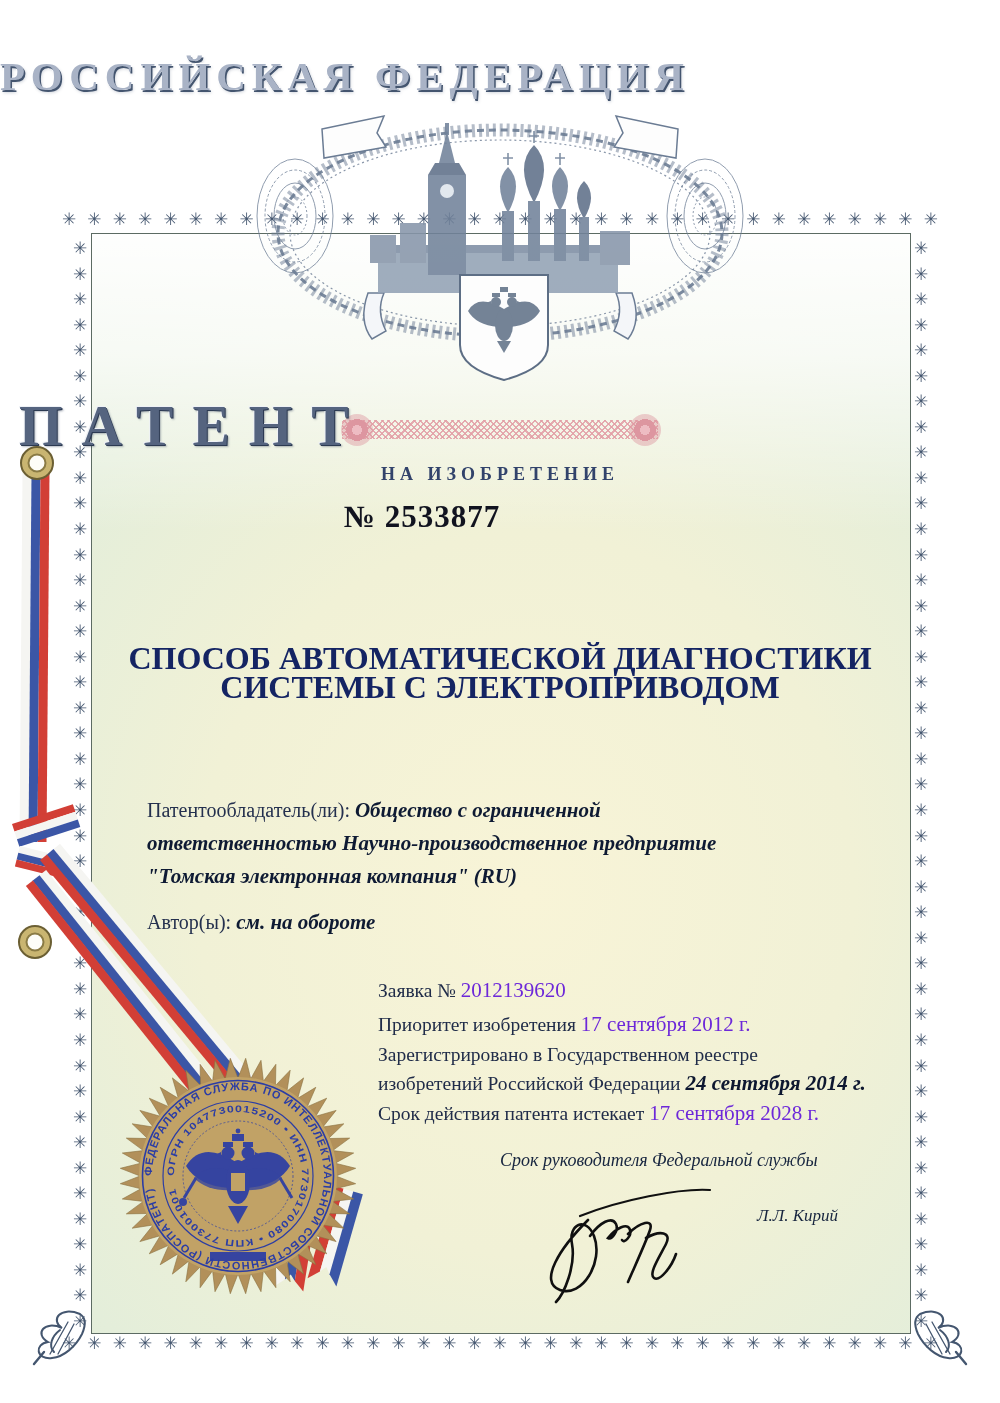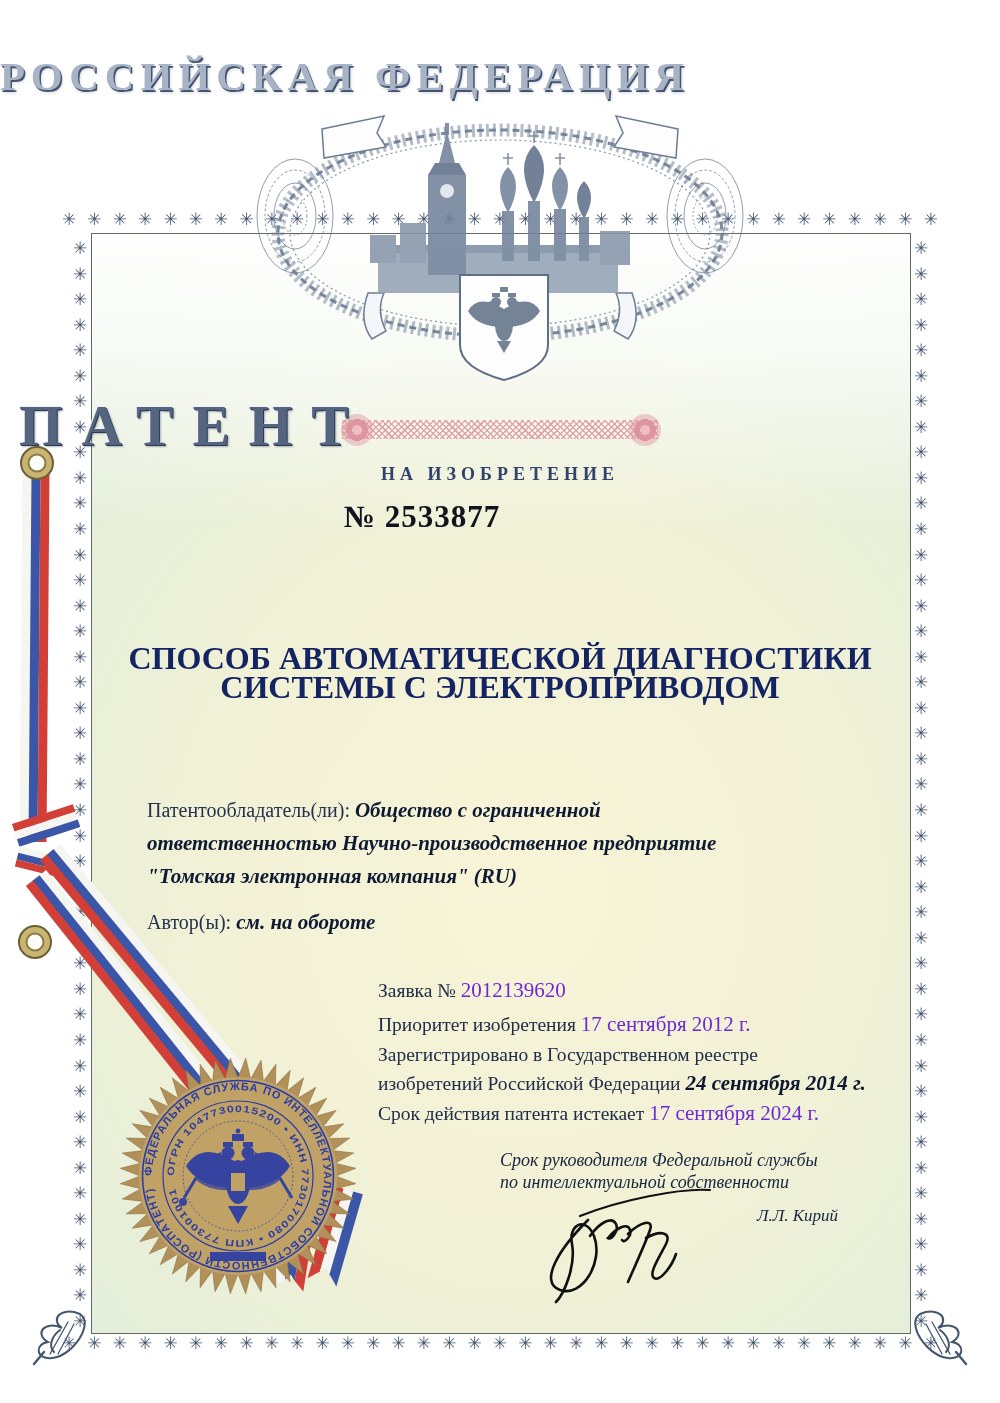--- a/index.html
+++ b/index.html
@@ -368,26 +368,25 @@
     <span>Приоритет изобретения</span>
     <span class="dbold">17 сентября 2012 г.</span>
   </div>
   <div class="abs dline" style="top:1044px">Зарегистрировано в Государственном реестре</div>
   <div class="abs dline" style="top:1071px">
     <span>изобретений Российской Федерации</span>
     <span class="dboldit">24 сентября 2014 г.</span>
   </div>
   <div class="abs dline" style="top:1101px">
     <span>Срок действия патента истекает</span>
-    <span class="dbold">17 сентября 2024 г.</span>
+    <span class="dbold">17 сентября 2028 г.</span>
   </div>
 
   <div class="abs sig-title">
     <div>Срок руководителя Федеральной службы</div>
-    <div>по интеллектуальной собственности</div>
   </div>
   <div class="abs sig-name">Л.Л. Кирий</div>
 
   <svg class="abs autograph" width="220" height="130" viewBox="0 0 220 130">
     <g fill="none" stroke="#101010" stroke-width="2.6" stroke-linecap="round">
       <path d="M68,42 C40,70 18,104 40,112 C62,120 84,84 74,58 C66,38 48,46 52,66 C56,88 44,116 36,124"></path>
       <path d="M70,58 C80,44 92,38 96,46 C99,52 92,62 88,60 C96,50 108,44 110,52 C112,58 104,66 102,62"></path>
       <path d="M108,56 C120,44 134,40 130,52 C126,64 114,90 108,104"></path>
       <path d="M126,60 C140,52 152,54 146,66 C140,78 128,96 134,100 C140,104 152,88 156,76"></path>
       <path d="M60,38 C100,22 160,10 190,12" stroke-width="2.2"></path>

